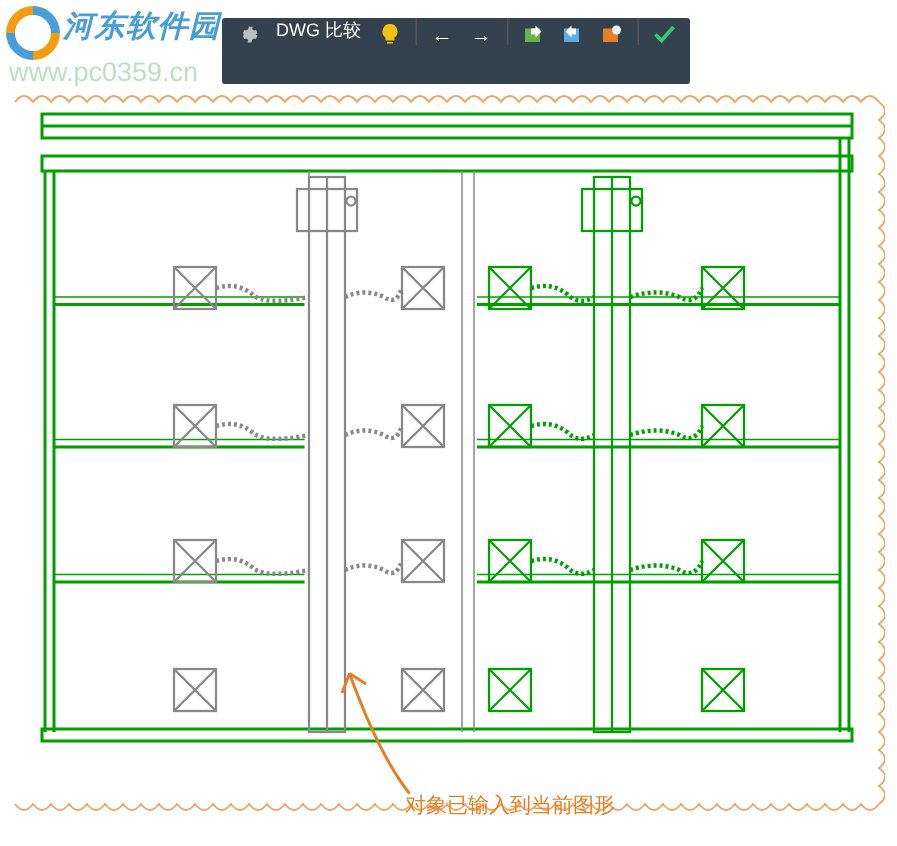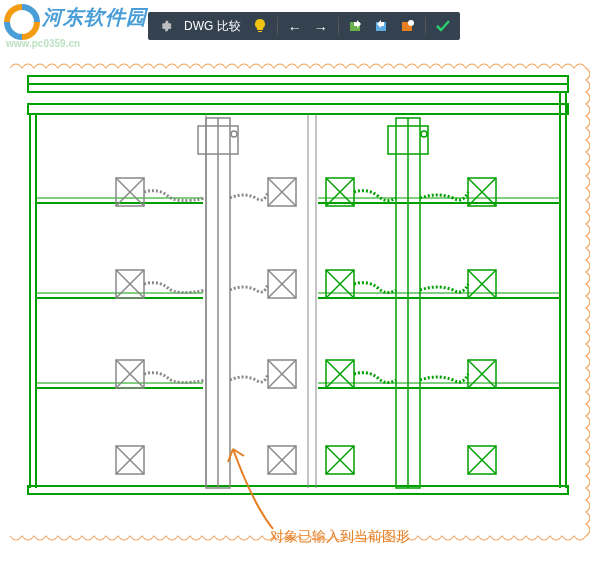--- a/index.html
+++ b/index.html
@@ -1,22 +1,22 @@
 <!DOCTYPE html>
 <html><head>
 <meta charset="utf-8">
 <style>
 *{margin:0;padding:0;box-sizing:border-box}
 body{width:598px;height:564px;font-family:Arial,sans-serif;position:relative;background:#fff;overflow:hidden}
 .watermark-logo{position:absolute;top:4px;left:4px;z-index:10;display:flex;gap:2px}
 .logo-circle{width:36px;height:36px;border-radius:50%;background:conic-gradient(#4a9ed8 0deg 90deg,#f39c12 90deg 180deg,#4a9ed8 180deg 270deg,#f39c12 270deg 360deg);position:relative}
 .logo-circle::after{content:"";position:absolute;inset:6px;background:#fff;border-radius:50%}
 .logo-txt{font-size:20px;font-weight:bold;color:#4a9ed8;font-style:italic;letter-spacing:1px}
-.watermark-url{position:absolute;top:38px;left:6px;z-index:10;color:rgba(24,157,45,0.3);font-size:10px;font-weight:bold;font-family:Arial}
-.toolbar{position:absolute;top:12px;left:148px;height:28px;background:#34424f;display:flex;align-items:center;padding:0 6px;gap:4px;z-index:20;border-radius:2px}
+.watermark-url{position:absolute;top:38px;left:6px;z-index:10;color:rgba(24,157,45,0.3);font-size:18px;font-weight:normal;font-family:Arial}
+.toolbar{position:absolute;top:12px;left:148px;height:44px;background:#34424f;display:flex;align-items:flex-start;padding:0 6px;gap:4px;z-index:20;border-radius:2px}
 .tb-btn{width:22px;height:22px;display:flex;align-items:center;justify-content:center;cursor:pointer;color:#ccc;font-size:13px}
 .tb-label{color:#fff;font-size:12px;padding:0 4px;white-space:nowrap}
 .tb-sep{width:1px;height:18px;background:#555;margin:0 2px}
 .canvas{position:absolute;inset:0;background:#fff}
 svg.drawing{position:absolute;top:48px;left:8px;width:582px;height:508px}
 .annotation{position:absolute;bottom:18px;left:270px;z-index:15;display:flex;align-items:flex-start}
 .ann-text{color:#e67e22;font-size:14px;font-weight:500}
 .arrow-svg{position:absolute;bottom:30px;left:218px;z-index:15}
 .cloud-edge{stroke:#f4a460;stroke-width:1.2;fill:none}
 </style>

